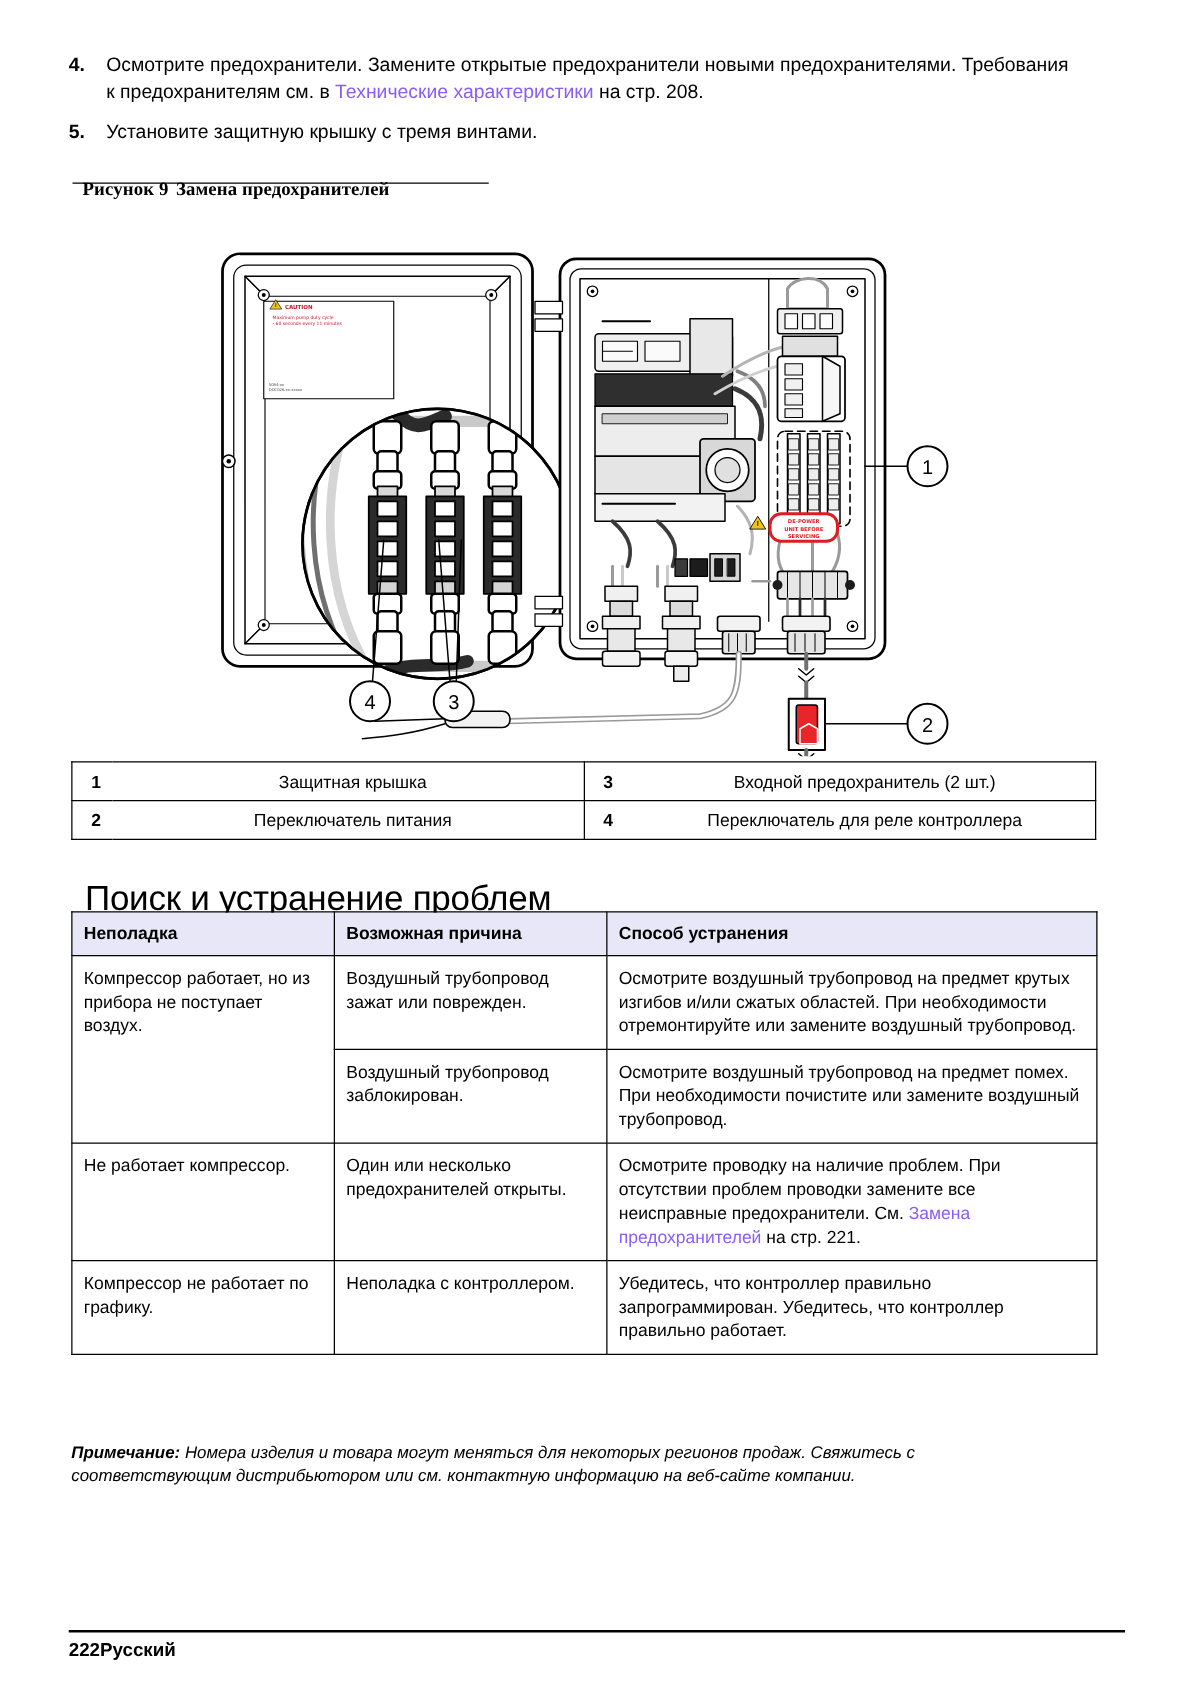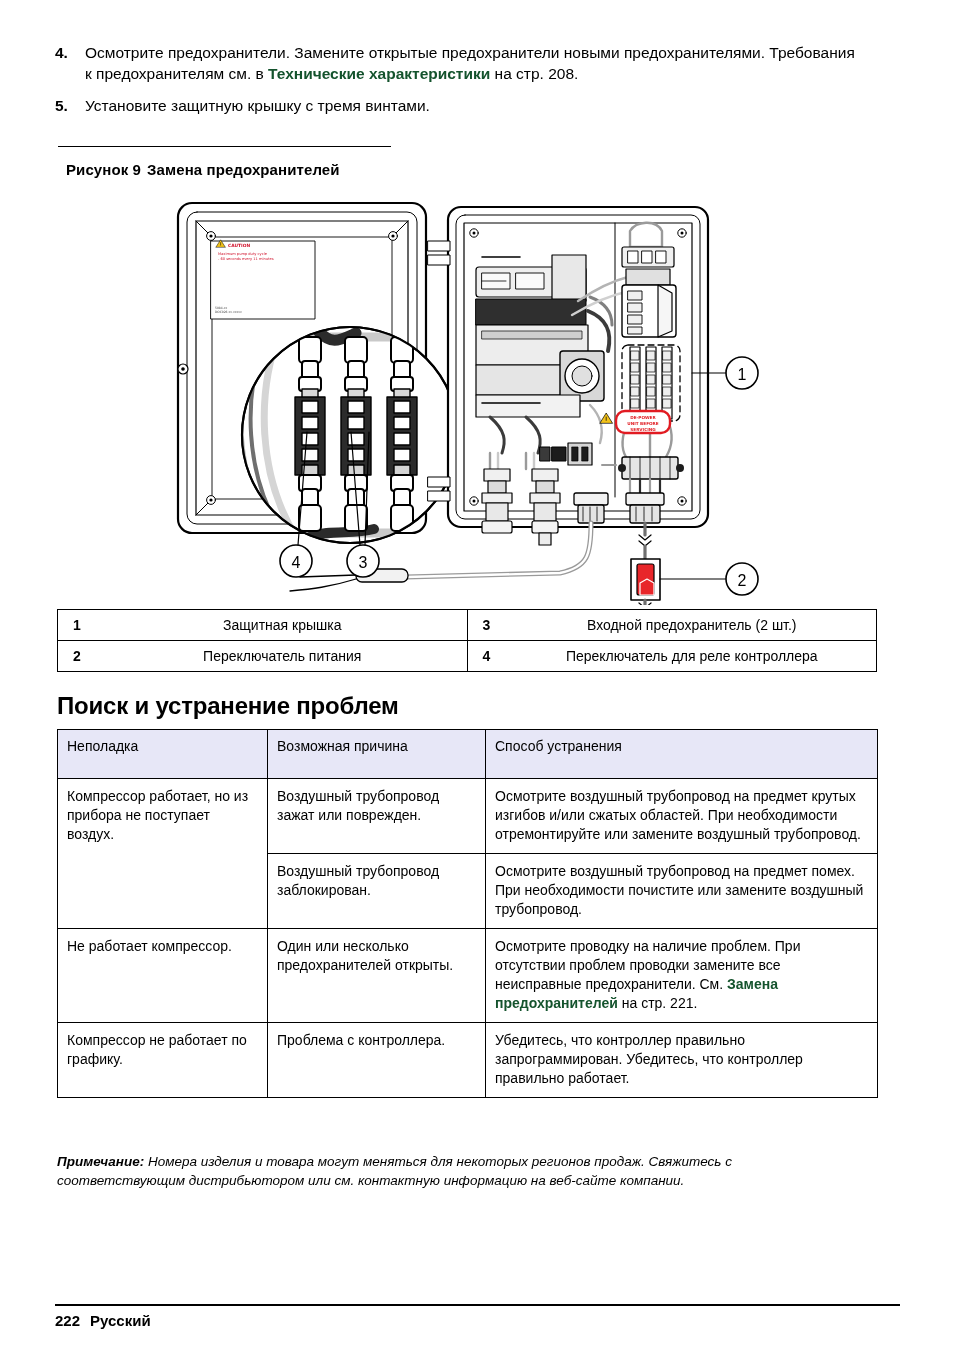--- a/index.html
+++ b/index.html
@@ -42,41 +42,41 @@
     flex: 0 0 30px;
     text-align: left;
     line-height: 21px;
   }
   .step-text {
     font-size: 15.5px;
     line-height: 21px;
     flex: 1;
   }
   a.xref, .xref {
-    color: #14532d;
+    color: #8b5cf6;
     text-decoration: none;
-    font-weight: bold;
   }
 
   
   .fig-rule {
     position: absolute;
     left: 58px;
     top: 146px;
     width: 333px;
     height: 1px;
     background: #000;
   }
   .fig-caption {
     position: absolute;
     left: 66px;
-    top: 161px;
+    top: 144px;
     font-size: 15px;
     font-weight: bold;
     letter-spacing: 0.1px;
+    font-family: Liberation Serif, serif;
   }
   .fig-caption .cap-gap { display: inline-block; width: 6px; }
 
   
   .figure-wrap {
     position: absolute;
     left: 160px;
     top: 185px;
     width: 620px;
     height: 420px;
@@ -116,23 +116,23 @@
     font-weight: bold;
     text-align: center;
     border-right: none;
     padding-left: 6px;
     border-left: 1.5px solid #000;
   }
 
   
   h1.sec {
     position: absolute;
-    margin: 2px;
-    font-size: 24px;
-    font-weight: bold;
+    margin: 13px;
+    font-size: 28px;
+    font-weight: normal;
     letter-spacing: -0.2px;
   }
   #h-troubleshoot { left: 55px; top: 690px; }
   #h-spare       { left: 55px; top: 1098px; }
 
   
   .ts-table {
     position: absolute;
     left: 57px;
     top: 729px;
@@ -143,24 +143,24 @@
   .ts-table th, .ts-table td {
     border: 1px solid #000;
     text-align: left;
     vertical-align: top;
     font-size: 14px;
     line-height: 19px;
     padding: 8px 9px 9px 9px;
   }
   .ts-table th {
     background: #e7e7f7;
-    font-weight: normal;
+    font-weight: bold;
     height: 20px;
     padding-top: 7px;
-    padding-bottom: 21px;
+    padding-bottom: 7px;
   }
   .ts-table col.c1 { width: 210px; }
   .ts-table col.c2 { width: 218px; }
   .ts-table col.c3 { width: 392px; }
 
   
   .note {
     position: absolute;
     left: 57px;
     top: 1152px;
@@ -181,21 +181,20 @@
     background: #000;
   }
   .footer {
     position: absolute;
     left: 55px;
     top: 1312px;
     font-size: 15px;
   }
   .footer .pg {
     font-weight: bold;
-    margin-right: 10px;
   }
   .footer .lang {
     font-weight: bold;
   }
 </style>
 </head>
 <body>
 
 <div class="page">
 
@@ -589,21 +588,21 @@
         <td>Воздушный трубопровод заблокирован.</td>
         <td><span>Осмотрите воздушный трубопровод на предмет помех. При необходимости почистите или замените воздушный трубопровод.</span></td>
       </tr>
       <tr>
         <td>Не работает компрессор.</td>
         <td>Один или несколько предохранителей открыты.</td>
         <td><span>Осмотрите проводку на наличие проблем. При отсутствии проблем проводки замените все неисправные предохранители. См. </span><span class="xref">Замена предохранителей</span><span> на стр. 221.</span></td>
       </tr>
       <tr>
         <td>Компрессор не работает по графику.</td>
-        <td>Проблема с контроллера.</td>
+        <td>Неполадка с контроллером.</td>
         <td><span>Убедитесь, что контроллер правильно запрограммирован. Убедитесь, что контроллер правильно работает.</span></td>
       </tr>
     </tbody>
   </table>
 
 
   <div class="note"><b>Примечание:</b><span> Номера изделия и товара могут меняться для некоторых регионов продаж. Свяжитесь с соответствующим дистрибьютором или см. контактную информацию на веб-сайте компании.</span></div>
 
   <div class="footer-rule"></div>
   <div class="footer"><span class="pg">222</span><span class="lang">Русский</span></div>

